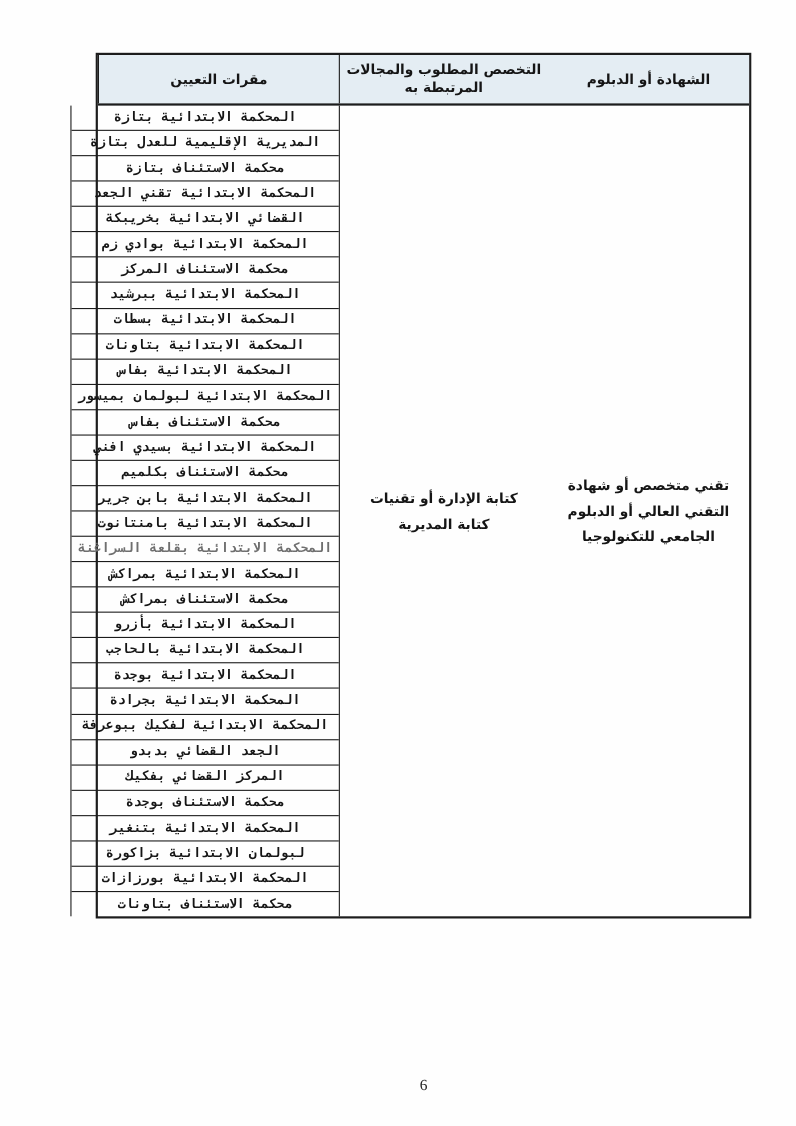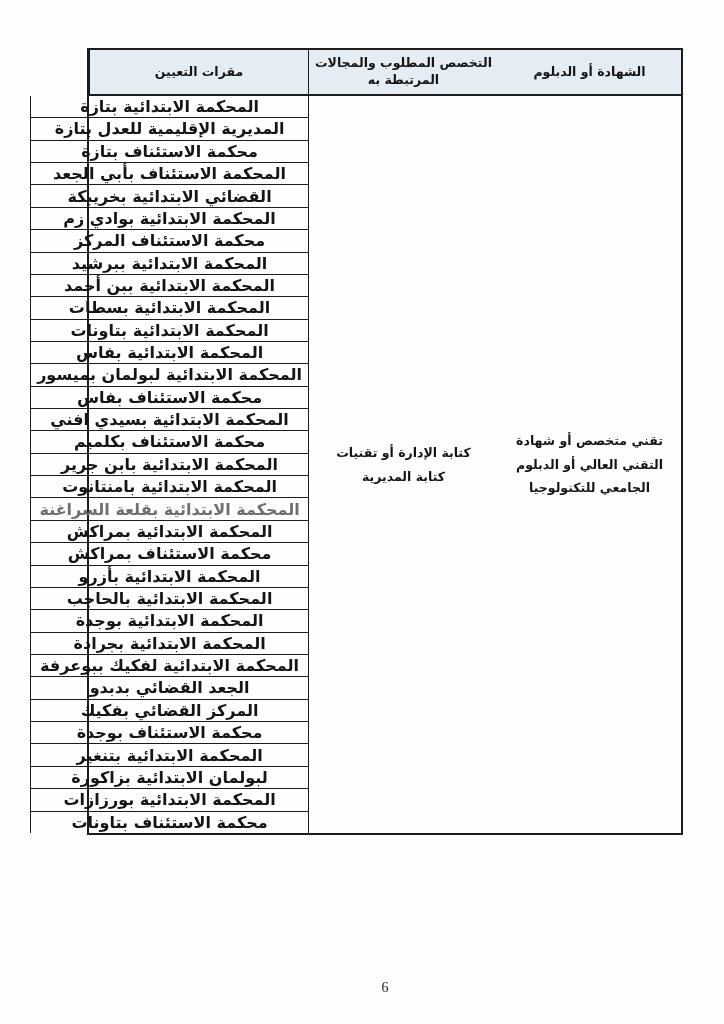--- a/index.html
+++ b/index.html
@@ -61,26 +61,27 @@
     padding:6px 12px;
   }
   .locations{
     display:flex; flex-direction:column;
   }
   .loc-cell{
     flex:1 1 0;
     display:flex; align-items:center; justify-content:center;
     text-align:center;
     font-weight:bold;
-    font-size:16px;
+    font-size:12px;
     line-height:1.2;
     padding:1px 6px;
     border-bottom:1.5px solid var(--border);
     white-space:nowrap;
     overflow:hidden;
+    font-family:Liberation Mono, monospace;
   }
   .loc-cell:last-child{ border-bottom:none; }
   .loc-cell.faint{ color:var(--faint-ink); }
   .page-number{
     position:absolute;
     top:980px; left:87px; width:596px;
     text-align:center;
     font-family:"Liberation Serif", serif;
     font-size:14px;
     color:#222;
@@ -100,26 +101,25 @@
       <div class="hcell col-loc sep">مقرات التعيين</div>
     </div>
 
     <div class="body-row">
       <div class="merged-cell col-cert">تقني متخصص أو شهادة التقني العالي أو الدبلوم الجامعي للتكنولوجيا</div>
       <div class="merged-cell col-spec sep">كتابة الإدارة أو تقنيات كتابة المديرية</div>
       <div class="locations col-loc sep">
           <div class="loc-cell">المحكمة الابتدائية بتازة</div>
           <div class="loc-cell">المديرية الإقليمية للعدل بتازة</div>
           <div class="loc-cell">محكمة الاستئناف بتازة</div>
-          <div class="loc-cell">المحكمة الاستئناف بأبي الجعد</div>
+          <div class="loc-cell">المحكمة الابتدائية تقني الجعد</div>
           <div class="loc-cell">القضائي الابتدائية بخريبكة</div>
           <div class="loc-cell">المحكمة الابتدائية بوادي زم</div>
           <div class="loc-cell">محكمة الاستئناف المركز</div>
           <div class="loc-cell">المحكمة الابتدائية ببرشيد</div>
-          <div class="loc-cell">المحكمة الابتدائية ببن أحمد</div>
           <div class="loc-cell">المحكمة الابتدائية بسطات</div>
           <div class="loc-cell">المحكمة الابتدائية بتاونات</div>
           <div class="loc-cell">المحكمة الابتدائية بفاس</div>
           <div class="loc-cell">المحكمة الابتدائية لبولمان بميسور</div>
           <div class="loc-cell">محكمة الاستئناف بفاس</div>
           <div class="loc-cell">المحكمة الابتدائية بسيدي افني</div>
           <div class="loc-cell">محكمة الاستئناف بكلميم</div>
           <div class="loc-cell">المحكمة الابتدائية بابن جرير</div>
           <div class="loc-cell">المحكمة الابتدائية بامنتانوت</div>
           <div class="loc-cell faint">المحكمة الابتدائية بقلعة السراغنة</div>

